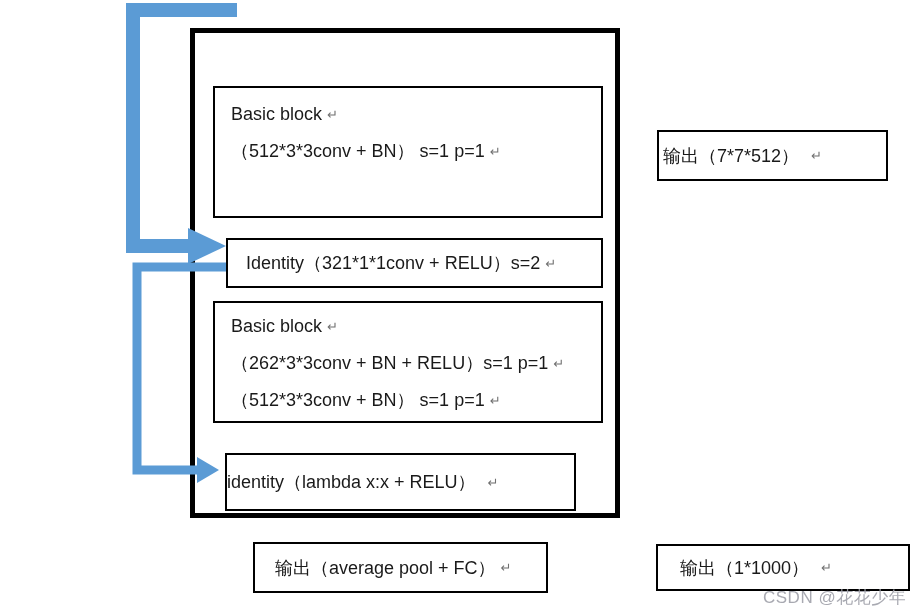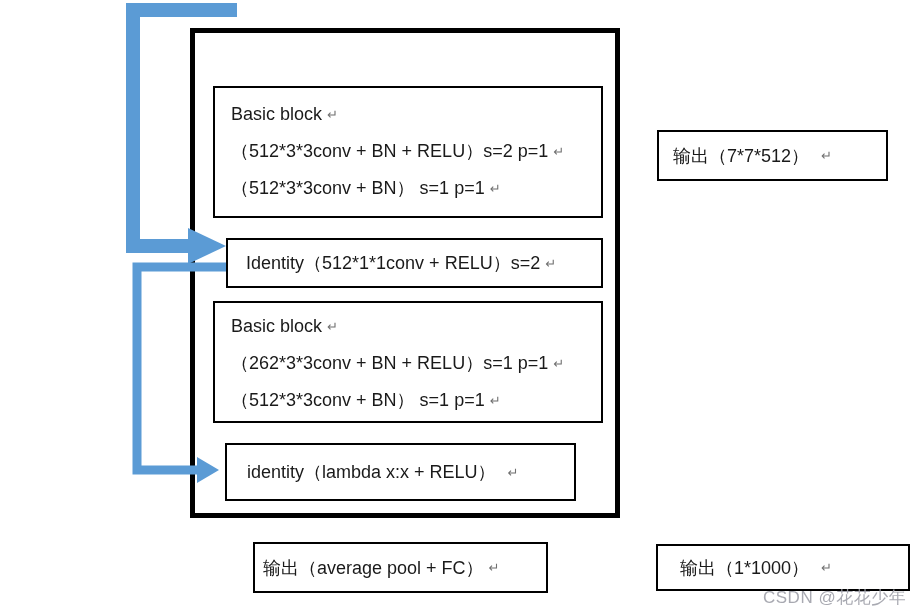--- a/index.html
+++ b/index.html
@@ -51,23 +51,23 @@
     border: 2px solid #000000;
     box-sizing: border-box;
     background: #ffffff;
     z-index: 2;
     font-size: 18px;
     white-space: nowrap;
   }
   .bb1 { left: 213px; top: 86px;  width: 390px; height: 132px; padding: 8px 0 0 16px; line-height: 36px; }
   .id1 { left: 226px; top: 238px; width: 377px; height: 50px;  display: flex; align-items: center; padding-left: 18px; }
   .bb2 { left: 213px; top: 301px; width: 390px; height: 122px; padding: 5px 0 0 16px; line-height: 36px; }
-  .id2 { left: 225px; top: 443px; width: 351px; height: 58px;  display: flex; align-items: center; padding-left: 20px; }
-  .out-right        { left: 657px; top: 130px; width: 231px; height: 51px; display: flex; align-items: center; padding-left: 14px; }
-  .out-bottom       { left: 253px; top: 542px; width: 295px; height: 51px; display: flex; align-items: center; padding-left: 8px; }
+  .id2 { left: 225px; top: 453px; width: 351px; height: 58px;  display: flex; align-items: center; }
+  .out-right        { left: 657px; top: 130px; width: 231px; height: 51px; display: flex; align-items: center; padding-left: 4px; }
+  .out-bottom       { left: 253px; top: 542px; width: 295px; height: 51px; display: flex; align-items: center; padding-left: 20px; }
   .out-bottom-right { left: 656px; top: 544px; width: 254px; height: 47px; display: flex; align-items: center; padding-left: 22px; }
   .mark {
     color: #707070;
     font-size: 13px;
     margin-left: 5px;
     vertical-align: 1px;
   }
   .mark-gap { margin-left: 12px; }
   .watermark {
     position: absolute;
@@ -93,26 +93,25 @@
       <path d="M 226 267 H 137 V 470 H 198" fill="none" stroke="#5B9BD5" stroke-width="9"></path>
       <polygon points="197,457 219,470 197,483" fill="#5B9BD5"></polygon>
     </g>
   </svg>
 
   <div class="outer-box"></div>
 
 
   <div class="box bb1">
     <div><span>Basic block</span><span class="mark">↵</span></div>
-    <div><span>（512*3*3conv + BN + RELU）s=2 p=1</span><span class="mark">↵</span></div>
     <div><span>（512*3*3conv + BN） s=1 p=1</span><span class="mark">↵</span></div>
   </div>
 
   <div class="box id1">
-    <span>Identity（512*1*1conv + RELU）s=2</span>
+    <span>Identity（321*1*1conv + RELU）s=2</span>
       <span class="mark">↵</span>
   </div>
 
   <div class="box bb2">
     <div><span>Basic block</span><span class="mark">↵</span></div>
     <div><span>（262*3*3conv + BN + RELU）s=1 p=1</span><span class="mark">↵</span></div>
     <div><span>（512*3*3conv + BN） s=1 p=1</span><span class="mark">↵</span></div>
   </div>
 
   <div class="box id2">

